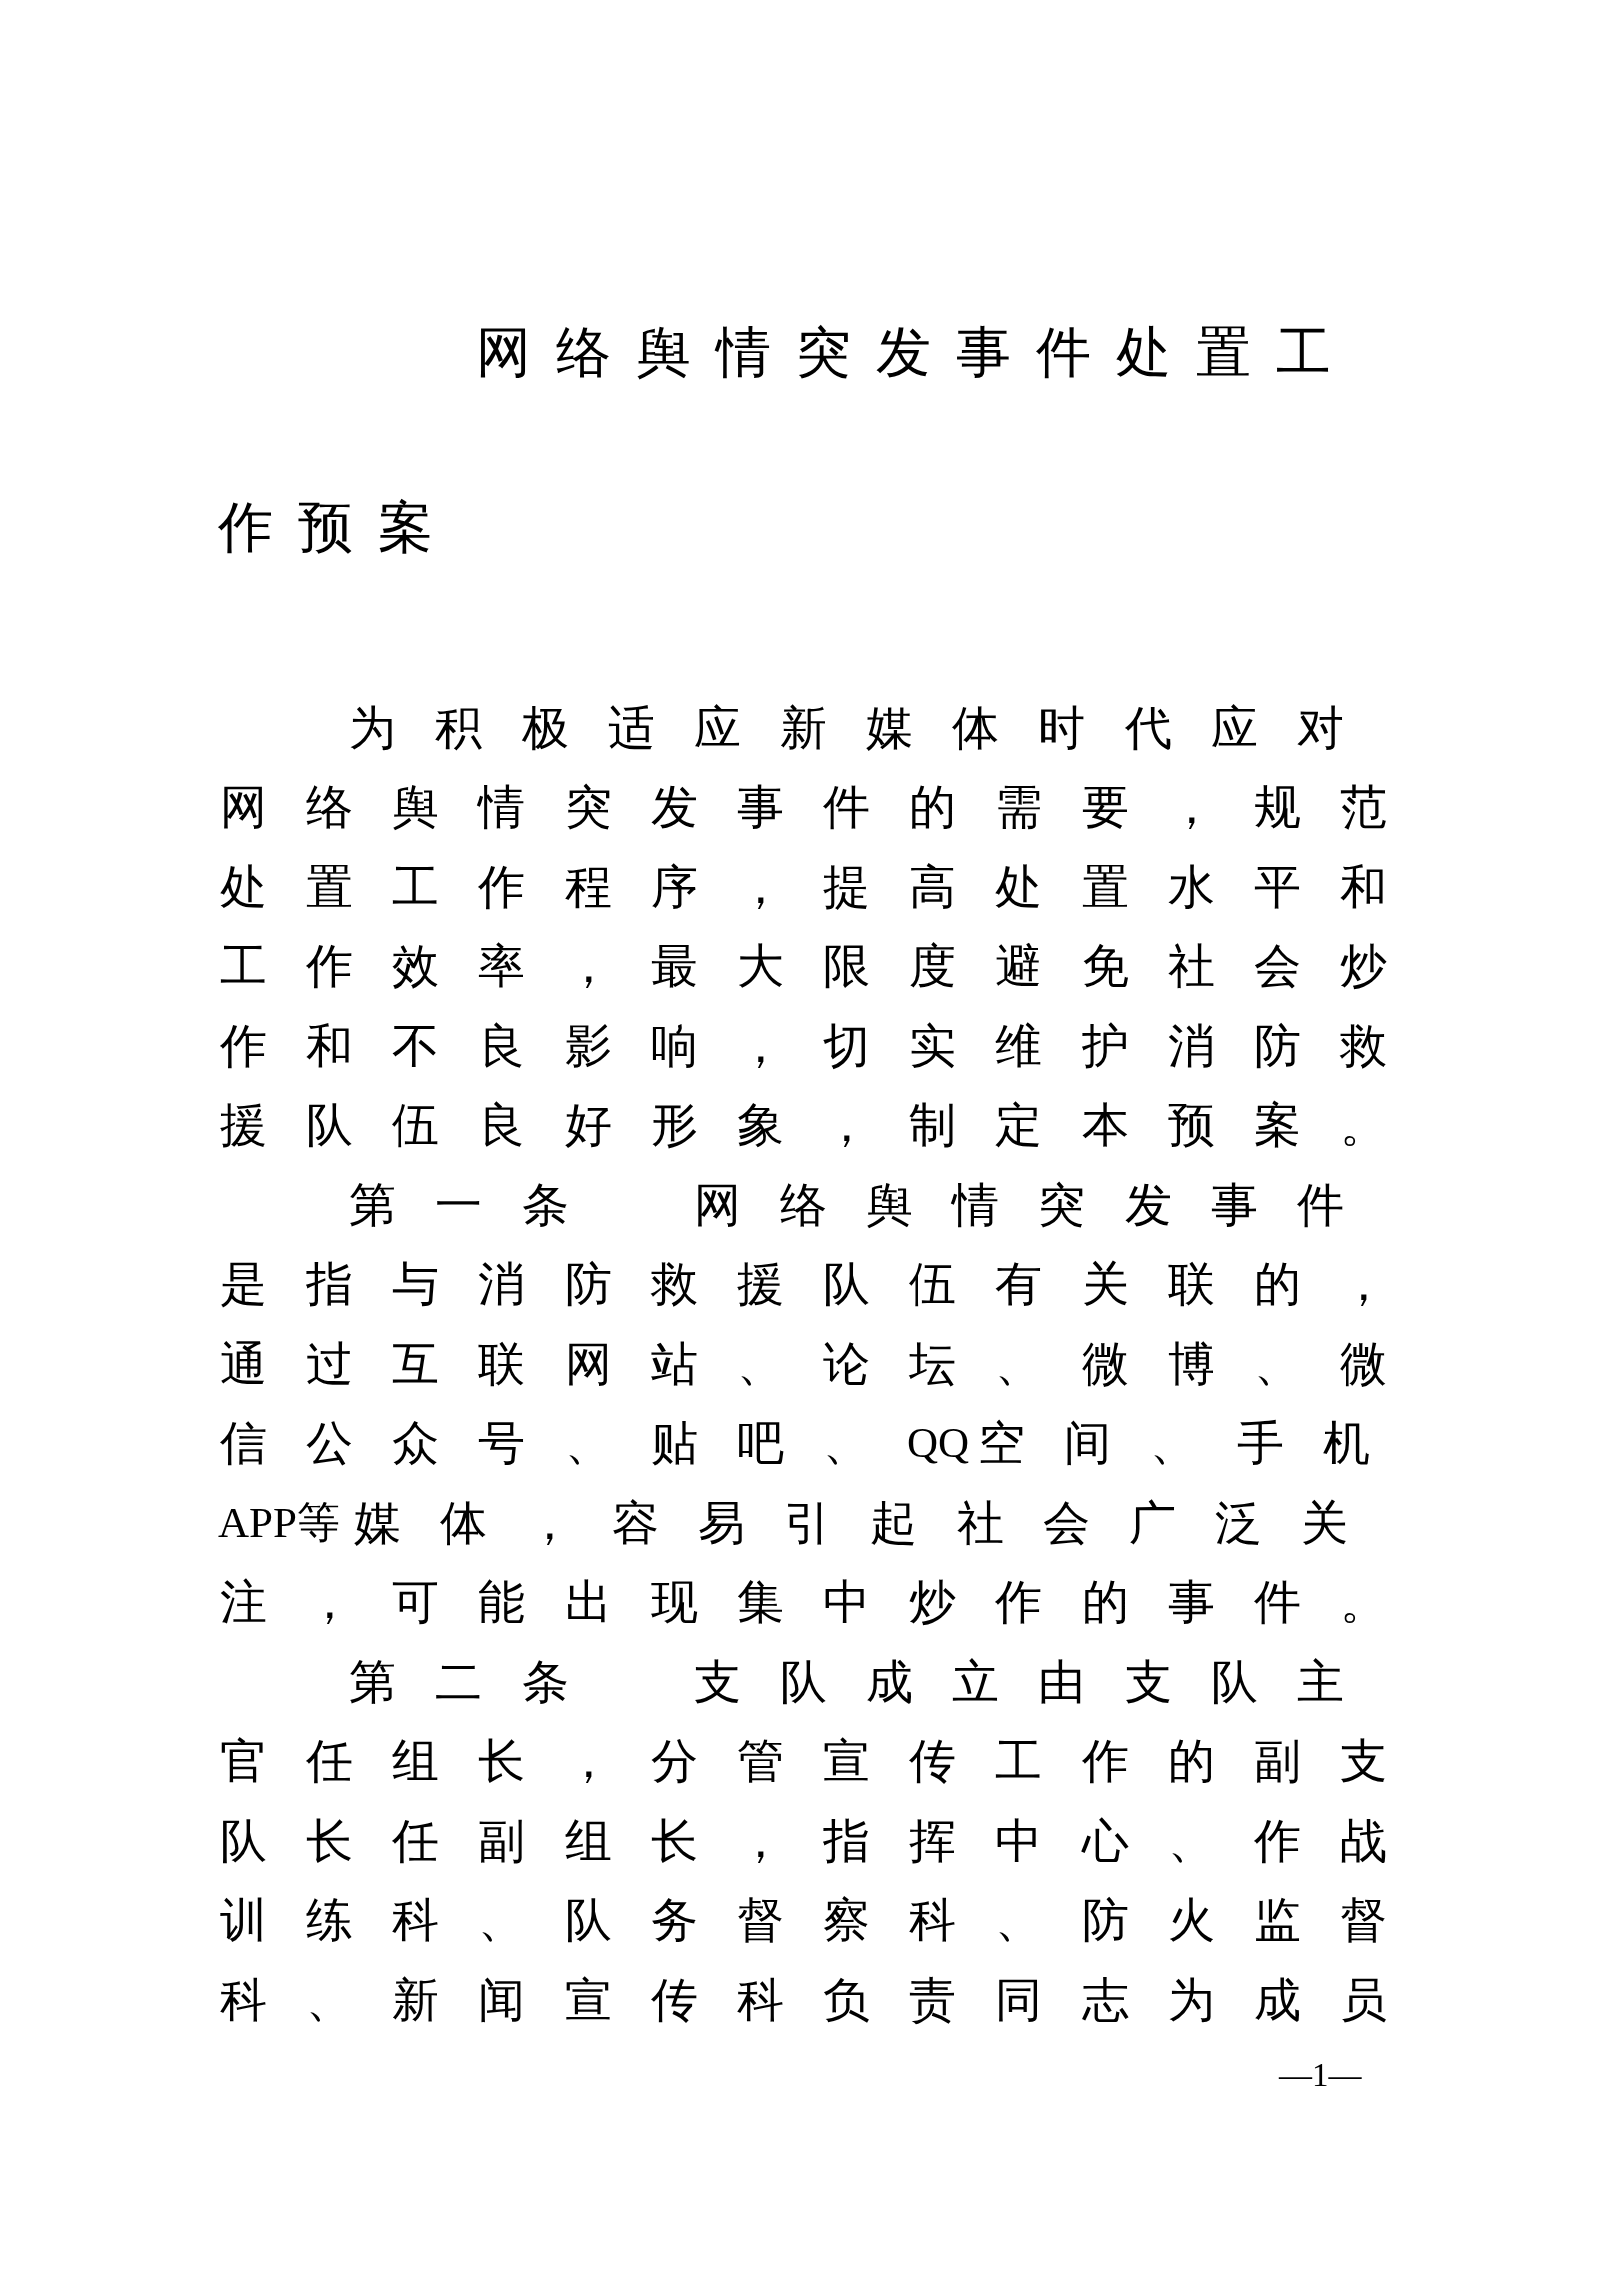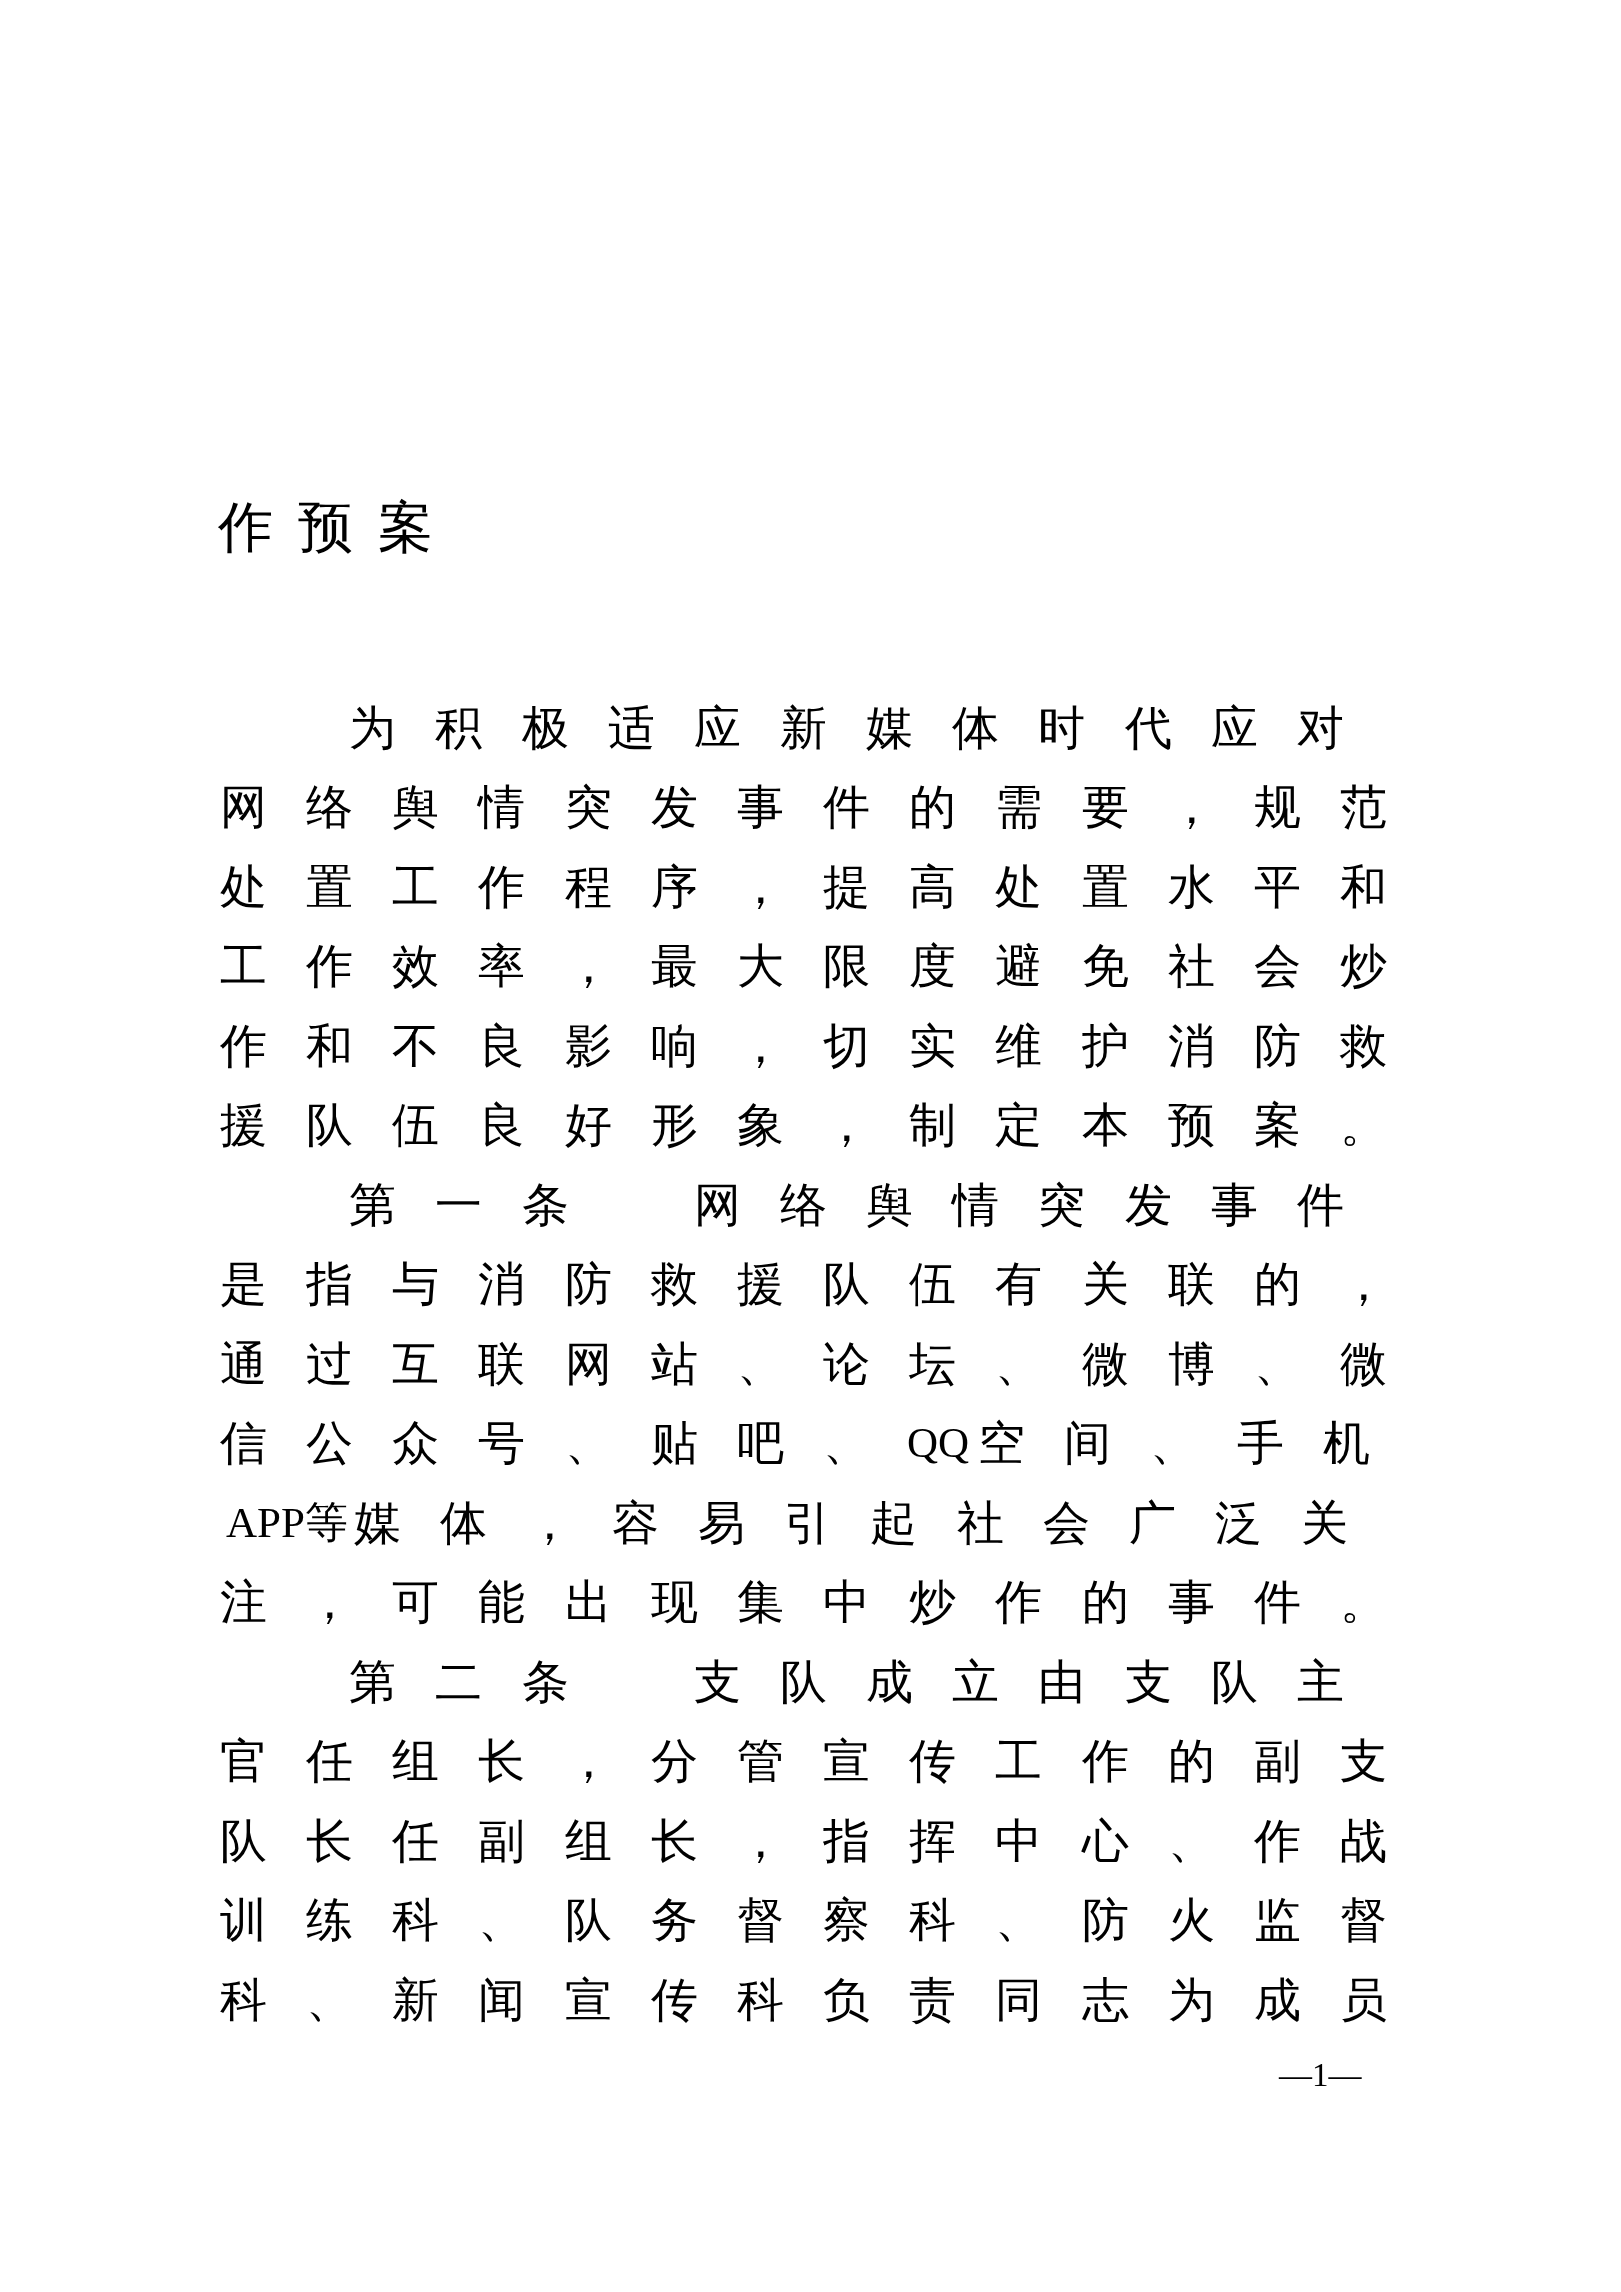--- a/index.html
+++ b/index.html
@@ -11,20 +11,21 @@
   .body-line { position:absolute; left:218px; width:1172px; height:59px; font-size:47px; line-height:59px; }
   .body-line .cell { position:absolute; top:0; width:51px; text-align:center; white-space:nowrap; }
   .latin { font-family:"Liberation Serif", serif; font-size:43px; }
   .page-number { position:absolute; left:1279px; top:2056px; font-family:"Liberation Serif", serif;
                  font-size:33px; line-height:39px; white-space:nowrap; }
 </style>
 </head>
 <body>
 
 <div class="page">
+  <div class="title-line" id="title1" style="left:476px; top:323px;"><span class="ch">网</span><span class="ch">络</span><span class="ch">舆</span><span class="ch">情</span><span class="ch">突</span><span class="ch">发</span><span class="ch">事</span><span class="ch">件</span><span class="ch">处</span><span class="ch">置</span><span class="ch">工</span></div>
   <div class="title-line" id="title2" style="left:218px; top:498px;"><span class="ch">作</span><span class="ch">预</span><span class="ch">案</span></div>
 
   <div id="body">
       <div class="body-line" style="top: 698px;">
         <span class="cell" style="left: 129px;">为</span>
         <span class="cell" style="left: 215px;">积</span>
         <span class="cell" style="left: 302px;">极</span>
         <span class="cell" style="left: 388px;">适</span>
         <span class="cell" style="left: 474px;">应</span>
         <span class="cell" style="left: 560px;">新</span>
@@ -170,21 +171,21 @@
         <span class="cell" style="left: 517px;">吧</span>
         <span class="cell" style="left: 603px;">、</span>
         <span class="cell latin" style="width: 59px; left: 689px;">QQ</span>
         <span class="cell" style="left: 758px;">空</span>
         <span class="cell" style="left: 844px;">间</span>
         <span class="cell" style="left: 930px;">、</span>
         <span class="cell" style="left: 1017px;">手</span>
         <span class="cell" style="left: 1103px;">机</span>
       </div>
       <div class="body-line" style="top: 1493px;">
-        <span class="cell latin" style="width: 93px; text-align: right; left: 8px;"><span class="latin">APP</span><span>等</span></span>
+        <span class="cell latin" style="width: 93px; text-align: right; left: 0px;"><span class="latin">APP</span><span>等</span></span>
         <span class="cell" style="left: 134px;">媒</span>
         <span class="cell" style="left: 220px;">体</span>
         <span class="cell" style="left: 306px;">，</span>
         <span class="cell" style="left: 392px;">容</span>
         <span class="cell" style="left: 478px;">易</span>
         <span class="cell" style="left: 564px;">引</span>
         <span class="cell" style="left: 650px;">起</span>
         <span class="cell" style="left: 737px;">社</span>
         <span class="cell" style="left: 823px;">会</span>
         <span class="cell" style="left: 909px;">广</span>

